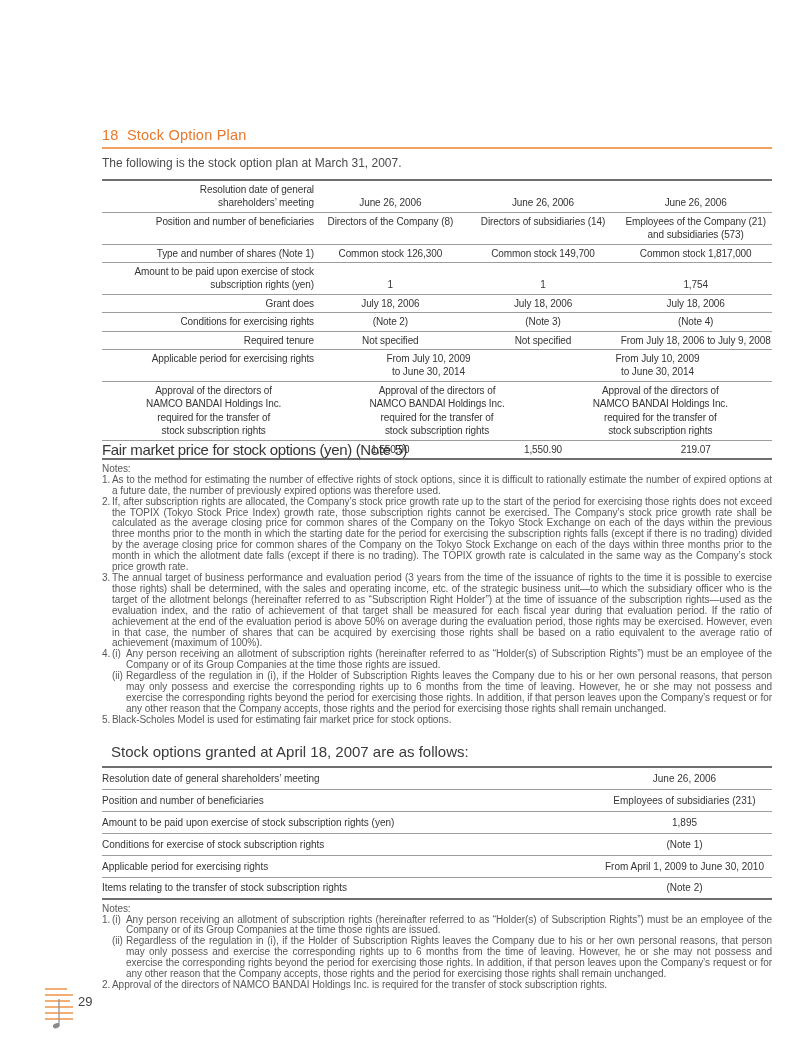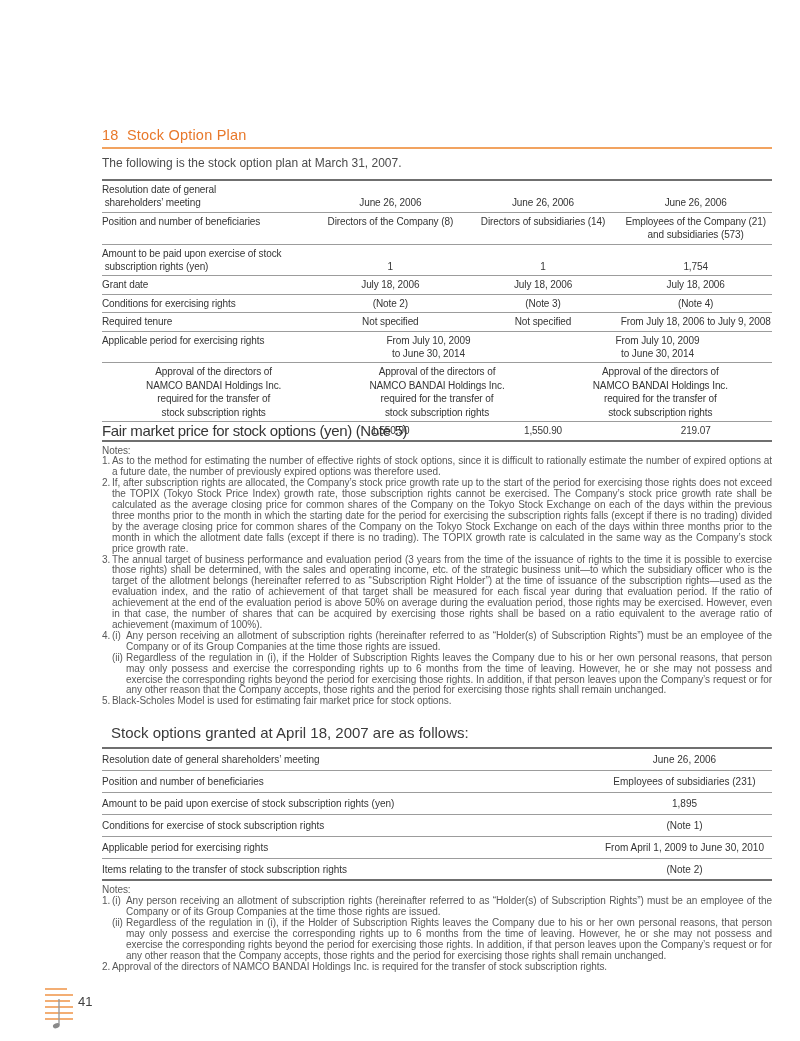--- a/index.html
+++ b/index.html
@@ -32,21 +32,21 @@
     margin-top: 9px;
     border-top: 2px solid var(--table-border-dark, #6f6f6f);
     font-size: 10px;
     line-height: 13.4px;
     letter-spacing: -0.1px;
     color: #353535;
   }
   .t1-row { display: flex; align-items: flex-start; border-bottom: 1px solid var(--table-border-light, #9c9c9c); padding: 2px 0; }
   .t1-row.last { border-bottom: 2px solid var(--table-border-dark, #6f6f6f); }
   .t1-row.vb { align-items: flex-end; }
-  .t1-lbl { flex: none; width: 212px; white-space: pre; }
+  .t1-lbl { flex: none; width: 212px; white-space: pre; text-align: right; }
   .t1-lbl.condensed { font-size: 15px; letter-spacing: -0.35px; }
   .t1-col { flex: 1; text-align: center; white-space: pre; }
 
   
   .notes { margin-top: 4px; font-size: 10px; line-height: 10.9px; color: #585858; letter-spacing: -0.05px; }
   .note { display: flex; }
   .nmark { flex: none; width: 10px; }
   .ntext { flex: 1; text-align: justify; }
   .nsubs { flex: 1; }
   .nsub { display: flex; }
@@ -81,29 +81,35 @@
         <div class="t1-col">June 26, 2006</div>
         <div class="t1-col">June 26, 2006</div>
       </div>
       <div class="t1-row">
         <div class="t1-lbl">Position and number of beneficiaries</div>
         <div class="t1-col">Directors of the Company (8)</div>
         <div class="t1-col">Directors of subsidiaries (14)</div>
         <div class="t1-col">Employees of the Company (21)
 and subsidiaries (573)</div>
       </div>
+      <div class="t1-row">
+        <div class="t1-lbl">Type and number of shares (Note 1)</div>
+        <div class="t1-col">Common stock 126,300</div>
+        <div class="t1-col">Common stock 149,700</div>
+        <div class="t1-col">Common stock 1,817,000</div>
+      </div>
       <div class="t1-row vb">
         <div class="t1-lbl">Amount to be paid upon exercise of stock
 &nbsp;subscription rights (yen)</div>
         <div class="t1-col">1</div>
         <div class="t1-col">1</div>
         <div class="t1-col">1,754</div>
       </div>
       <div class="t1-row">
-        <div class="t1-lbl">Grant date</div>
+        <div class="t1-lbl">Grant does</div>
         <div class="t1-col">July 18, 2006</div>
         <div class="t1-col">July 18, 2006</div>
         <div class="t1-col">July 18, 2006</div>
       </div>
       <div class="t1-row">
         <div class="t1-lbl">Conditions for exercising rights</div>
         <div class="t1-col">(Note 2)</div>
         <div class="t1-col">(Note 3)</div>
         <div class="t1-col">(Note 4)</div>
       </div>
@@ -230,14 +236,14 @@
   <svg class="footer-mark" viewBox="0 0 30 46" xmlns="http://www.w3.org/2000/svg">
     <line x1="0" y1="3" x2="22" y2="3" stroke="#f09a52" stroke-width="1.6"></line>
     <line x1="0" y1="9" x2="28" y2="9" stroke="#f09a52" stroke-width="1.6"></line>
     <line x1="0" y1="15" x2="25" y2="15" stroke="#f09a52" stroke-width="1.6"></line>
     <line x1="0" y1="21" x2="28" y2="21" stroke="#f09a52" stroke-width="1.6"></line>
     <line x1="0" y1="27" x2="28" y2="27" stroke="#f09a52" stroke-width="1.6"></line>
     <line x1="0" y1="33" x2="28" y2="33" stroke="#f09a52" stroke-width="1.6"></line>
     <line x1="14" y1="13" x2="14" y2="39" stroke="#9a9a9a" stroke-width="1.4"></line>
     <ellipse cx="11.3" cy="39.8" rx="3.5" ry="2.4" fill="#8a8a8a" transform="rotate(-22 11.3 39.8)"></ellipse>
   </svg>
-  <div class="page-num">41</div>
+  <div class="page-num">29</div>
 </div>
 
 </body></html>

